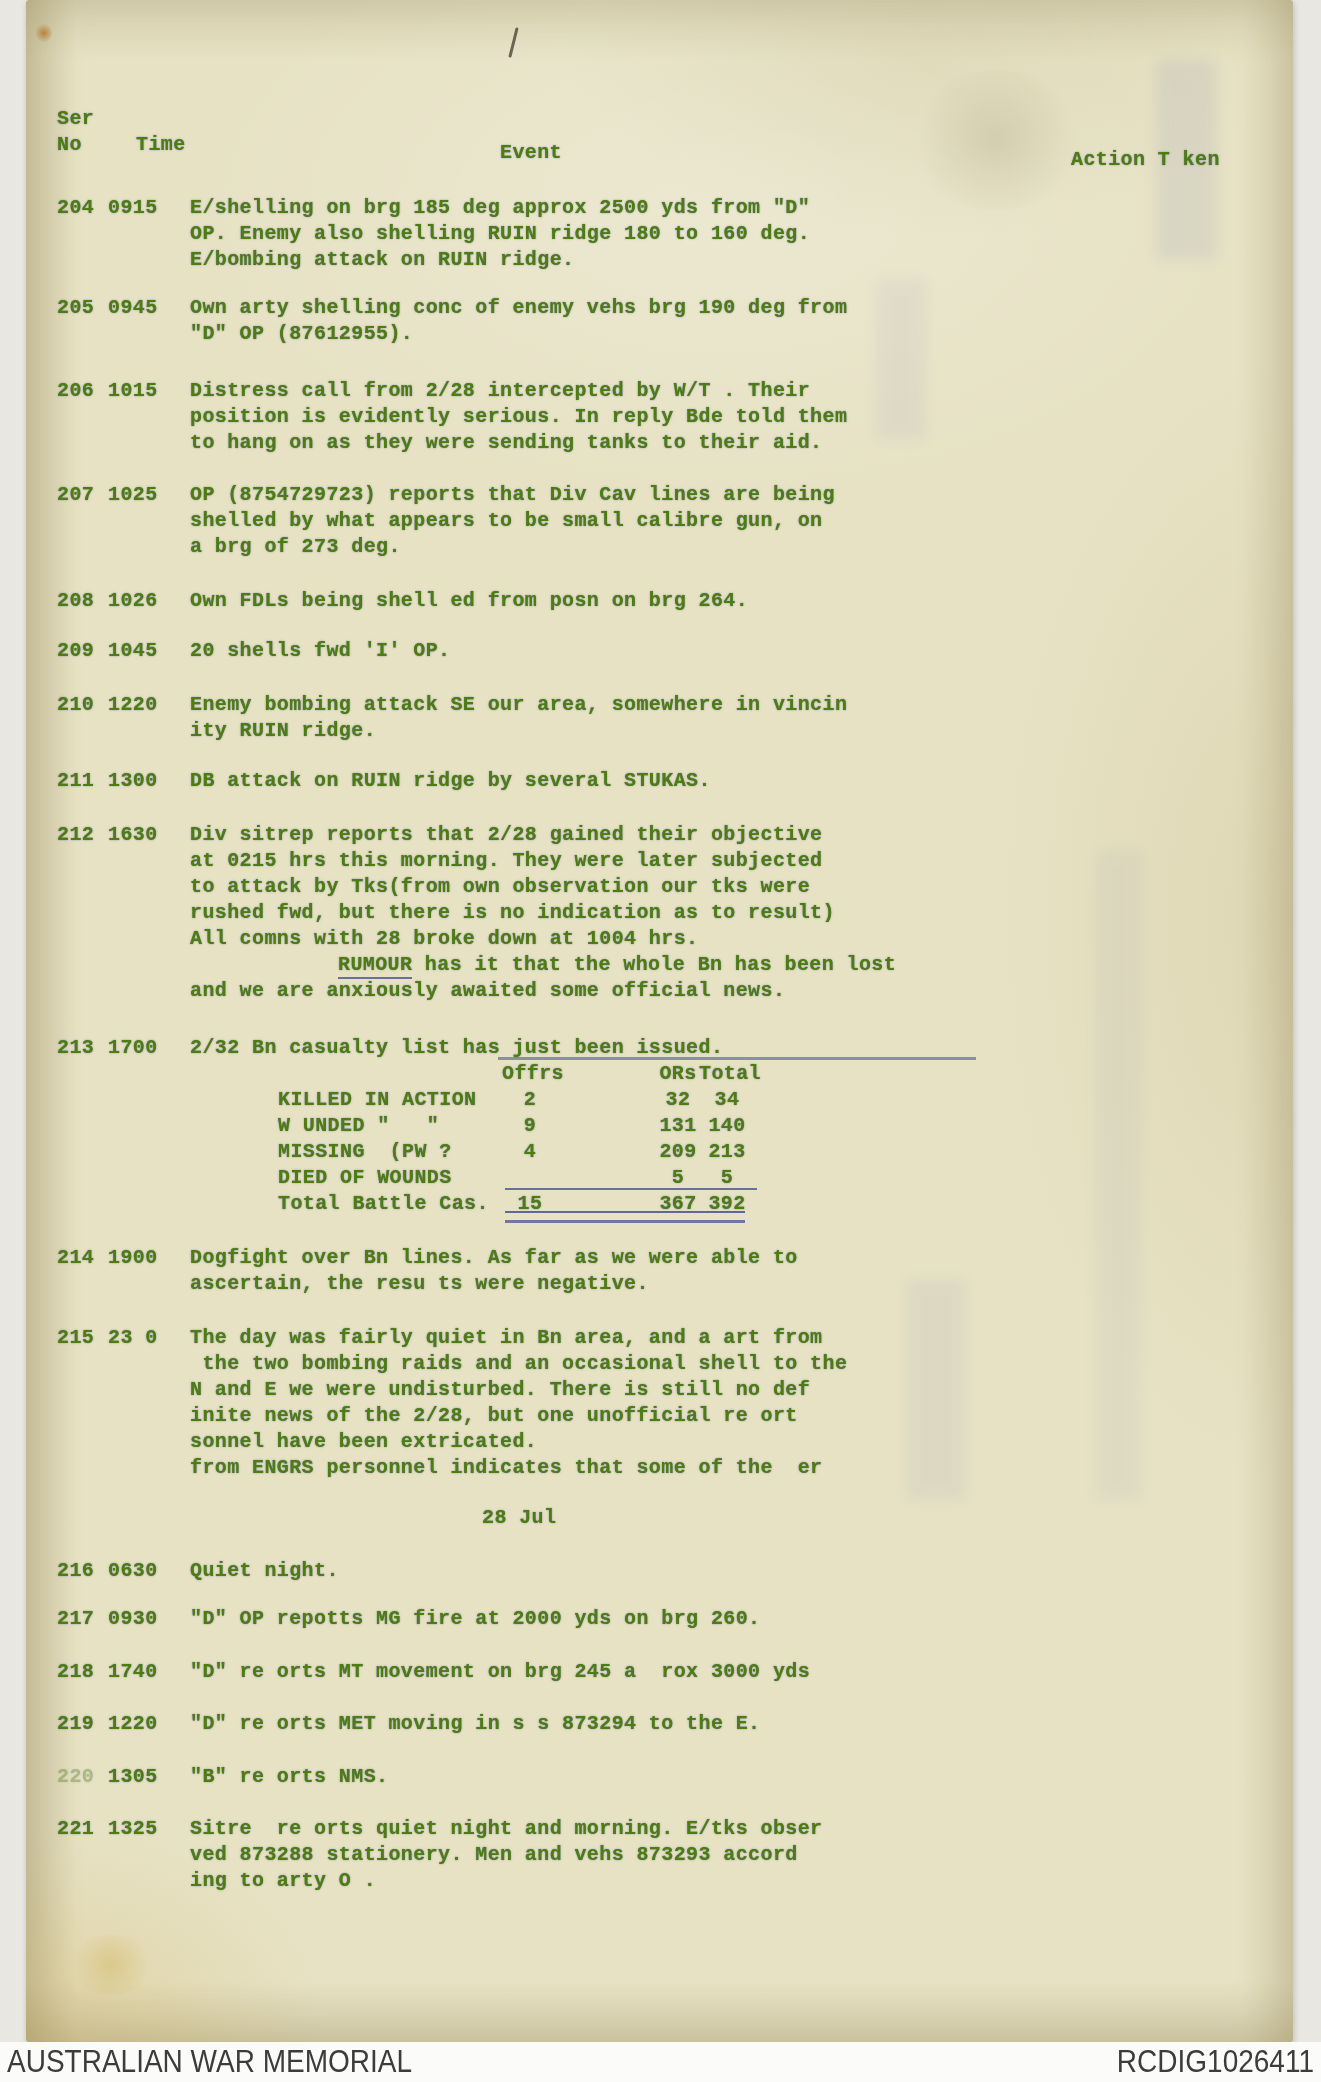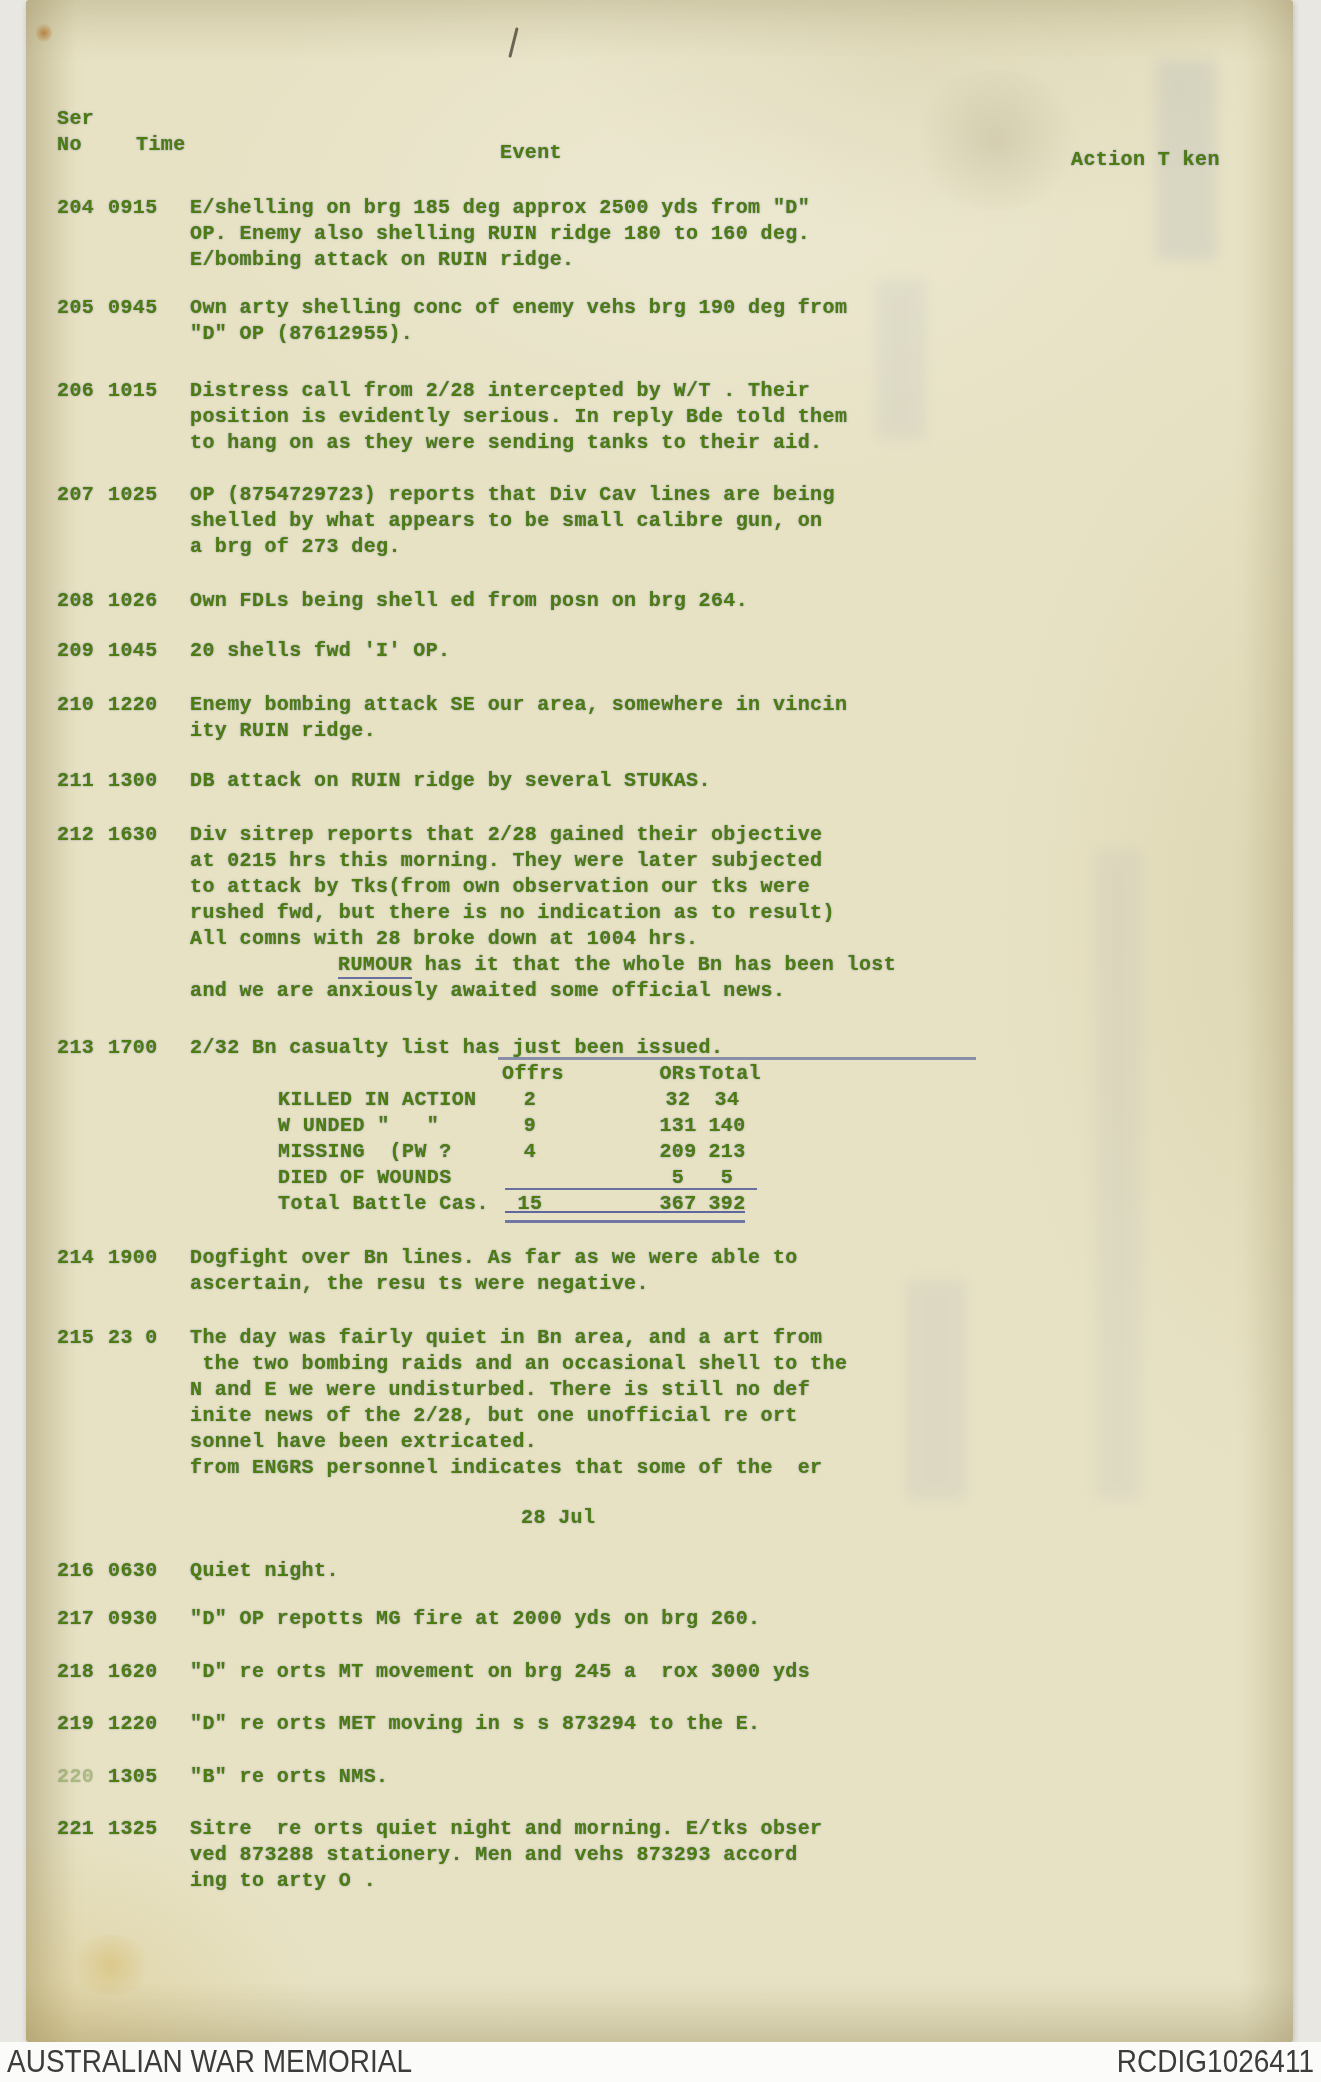--- a/index.html
+++ b/index.html
@@ -44,21 +44,21 @@
     text-shadow:0 0 1px rgba(62,74,148,.6),0 0 2.5px rgba(62,74,148,.28);
   }
   .hdr-cell{position:absolute;white-space:pre;}
   .entry{position:absolute;left:0;width:1321px;}
   .ser{position:absolute;left:57px;white-space:pre;}
   .time{position:absolute;left:108px;white-space:pre;}
   .event{position:absolute;left:190px;width:800px;}
   .line{height:26px;white-space:pre;position:relative;}
   .faded{opacity:.38;filter:blur(.7px);}
   .uline{border-bottom:2px solid rgba(62,74,148,.75);padding-bottom:1px;}
-  .date-heading{position:absolute;left:521px;white-space:pre;text-align:center;}
+  .date-heading{position:absolute;left:482px;white-space:pre;text-align:center;}
   
   .tlab{position:absolute;left:88px;}
   .tc1{position:absolute;left:312px;width:56px;text-align:center;}
   .tc2{position:absolute;left:420px;width:56px;text-align:center;margin-left:40px;}
   .tc3{position:absolute;left:509px;width:56px;text-align:center;}
   .trow.thead::before{content:"";position:absolute;left:308px;top:-4px;width:478px;height:3px;
     background:rgba(62,74,148,.55);filter:blur(.5px);}
   .trow.totals::before{content:"";position:absolute;left:315px;top:-3px;width:252px;height:2px;
     background:rgba(62,74,148,.75);}
   .trow.totals::after{content:"";position:absolute;left:315px;bottom:-6px;width:240px;height:7px;
@@ -219,21 +219,21 @@
       </div>
       <div class="entry ink" style="top: 1606px;">
         <div class="ser">217</div>
         <div class="time">0930</div>
         <div class="event">
           <div class="line">"D" OP repotts MG fire at 2000 yds on brg 260.</div>
         </div>
       </div>
       <div class="entry ink" style="top: 1659px;">
         <div class="ser">218</div>
-        <div class="time">1620</div>
+        <div class="time">1740</div>
         <div class="event">
           <div class="line">"D" re orts MT movement on brg 245 a  rox 3000 yds</div>
         </div>
       </div>
       <div class="entry ink" style="top: 1711px;">
         <div class="ser">219</div>
         <div class="time">1220</div>
         <div class="event">
           <div class="line">"D" re orts MET moving in s s 873294 to the E.</div>
         </div>

